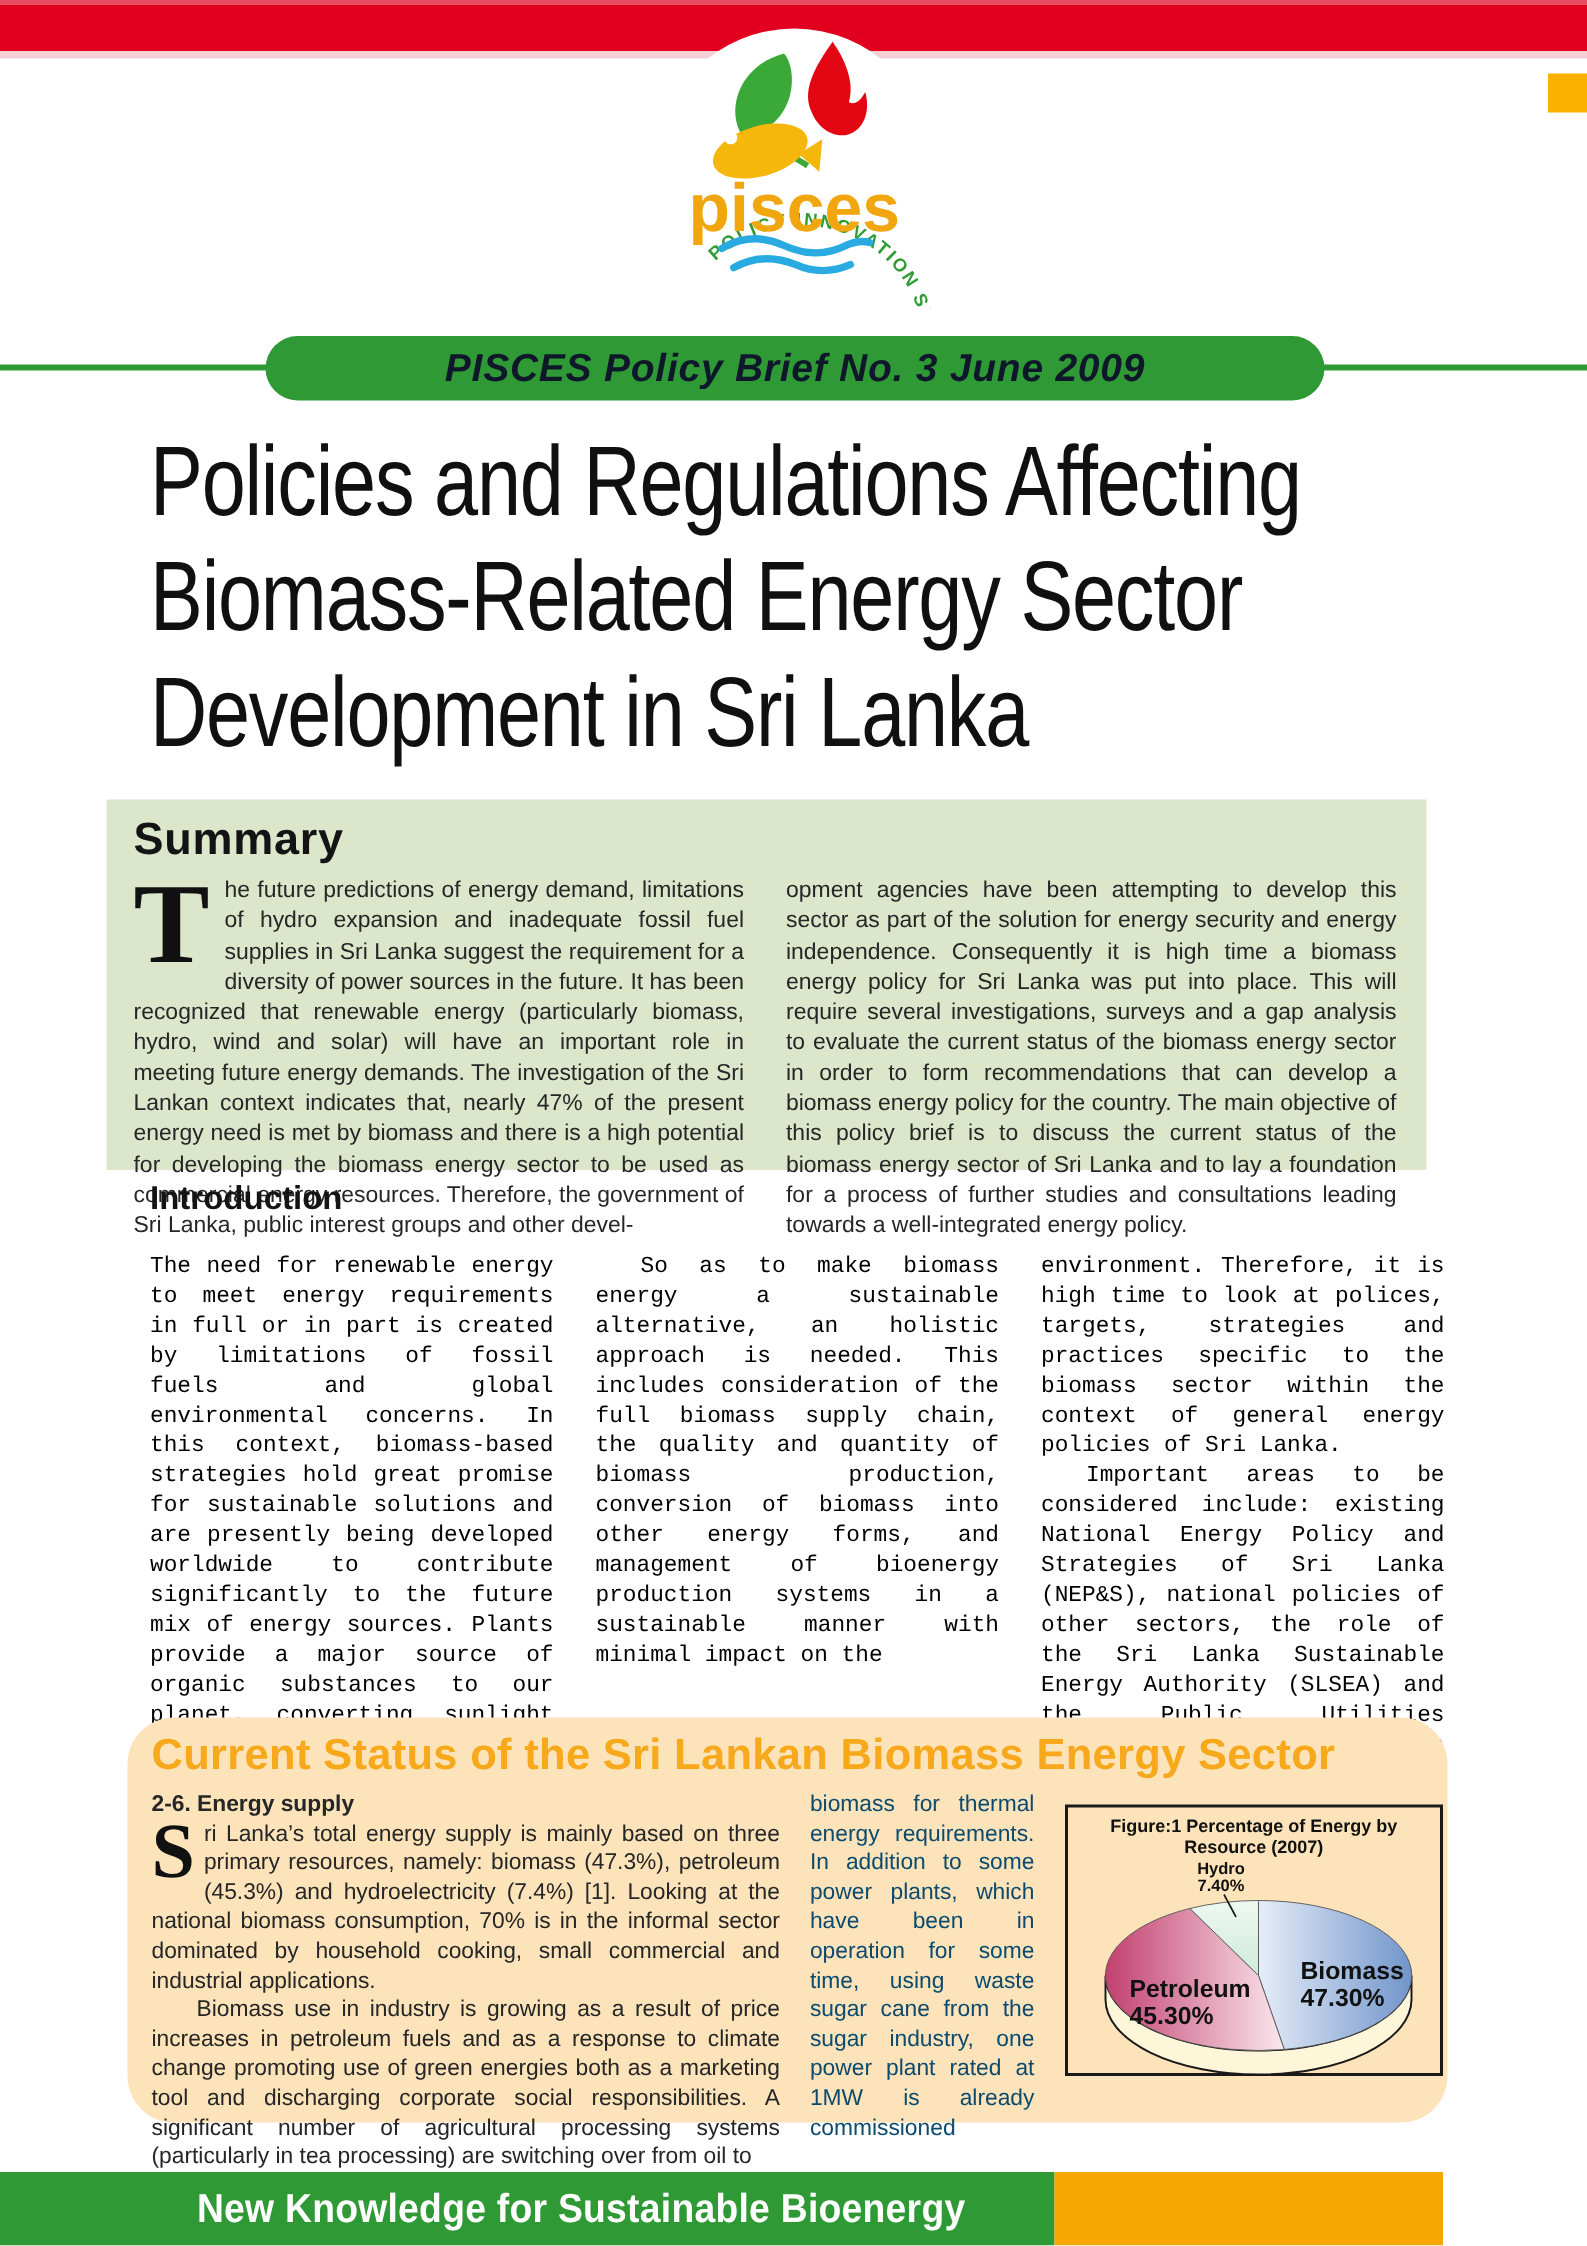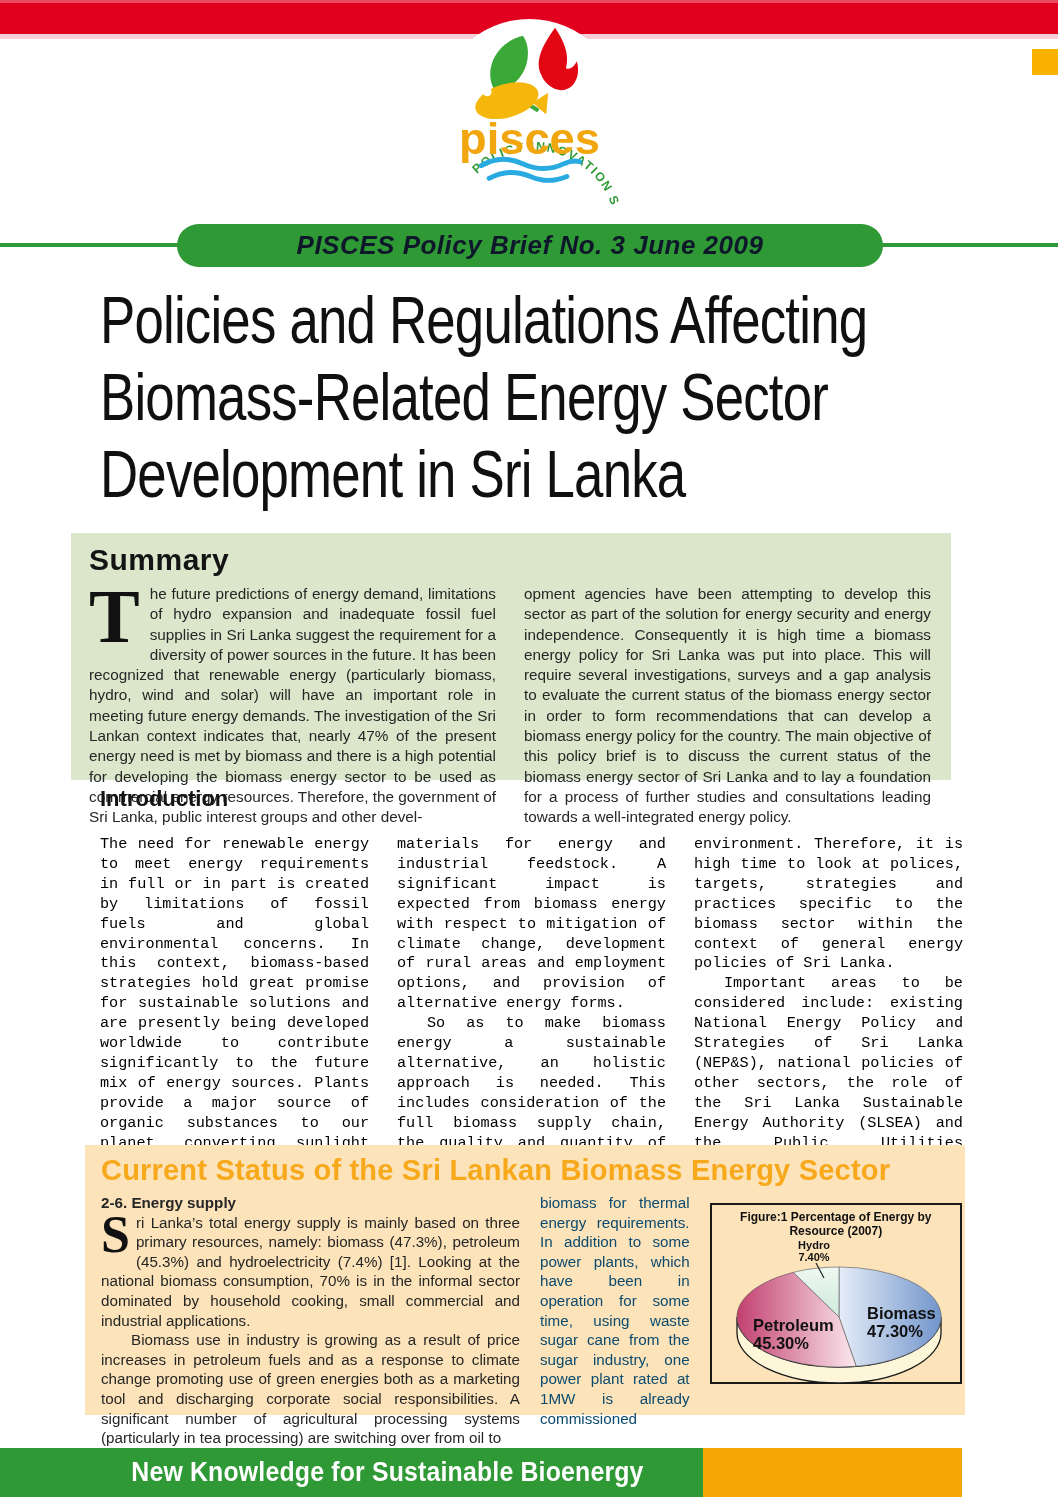--- a/index.html
+++ b/index.html
@@ -50,21 +50,21 @@
   
   .intro-heading{position:absolute;left:100px;top:786px;margin:0;font-size:22px;font-weight:bold;color:#141414;}
   .intro-cols{position:absolute;left:100px;top:835px;width:864px;display:flex;gap:28px;}
   .intro-cols .col{width:269px;text-align:justify;font-size:15.2px;line-height:19.9px;color:#000000;font-family:Liberation Mono, monospace;}
   .intro-cols p{margin:0;}
   .intro-cols p.indent{text-indent:30px;}
 
   
   .status{
     position:absolute;left:85px;top:1145px;width:880px;height:270px;box-sizing:border-box;
-    background:#fce3ba;padding:9px 3px 0 16px;
+    background:#fce3ba;padding:9px 3px 0 16px;border-radius:31px;
   }
   .status h2{margin:0;font-size:29px;font-weight:bold;color:#f7a81b;letter-spacing:.2px;}
   .status-row{display:flex;gap:20px;margin-top:6px;}
   .status-left{width:420px;}
   .status-sub{font-size:15.5px;font-weight:bold;color:#141414;margin:0 0 2px 0;}
   .status-left p{margin:0;text-align:justify;font-size:15.2px;line-height:19.6px;color:#262626;}
   .status-left p.indent{text-indent:30px;}
   .dropcap-s{
     float:left;font-size:52px;line-height:40px;font-weight:bold;color:#111;
     margin:2px 6px 0 0;font-family:"Liberation Serif",serif;
@@ -150,21 +150,20 @@
     </div>
   </div>
 </div>
 
 <h2 class="intro-heading">Introduction</h2>
 <div class="intro-cols">
   <div class="col">
     <p>The need for renewable energy to meet energy requirements in full or in part is created by limitations of fossil fuels and global environmental concerns. In this context, biomass-based strategies hold great promise for sustainable solutions and are presently being developed worldwide to contribute significantly to the future mix of energy sources. Plants provide a major source of organic substances to our planet, converting sunlight into chemical energy. They include relatively under-utilized forms such as cellulose, hemicelluloses, starch, lipids and lignin that have major potential for use as raw</p>
   </div>
   <div class="col">
-    <p>materials for energy and industrial feedstock. A significant impact is expected from biomass energy with respect to mitigation of climate change, development of rural areas and employment options, and provision of alternative energy forms.</p>
     <p class="indent">So as to make biomass energy a sustainable alternative, an holistic approach is needed. This includes consideration of the full biomass supply chain, the quality and quantity of biomass production, conversion of biomass into other energy forms, and management of bioenergy production systems in a sustainable manner with minimal impact on the</p>
   </div>
   <div class="col">
     <p>environment. Therefore, it is high time to look at polices, targets, strategies and practices specific to the biomass sector within the context of general energy policies of Sri Lanka.</p>
     <p class="indent">Important areas to be considered include: existing National Energy Policy and Strategies of Sri Lanka (NEP&amp;S), national policies of other sectors, the role of the Sri Lanka Sustainable Energy Authority (SLSEA) and the Public Utilities Commission of Sri Lanka (PUCSL), as well as the legal structure relevant to biomass and the institutional arrangements of the government organizations affecting the energy sector.</p>
   </div>
 </div>
 
 <div class="status">
   <h2>Current Status of the Sri Lankan Biomass Energy Sector</h2>

